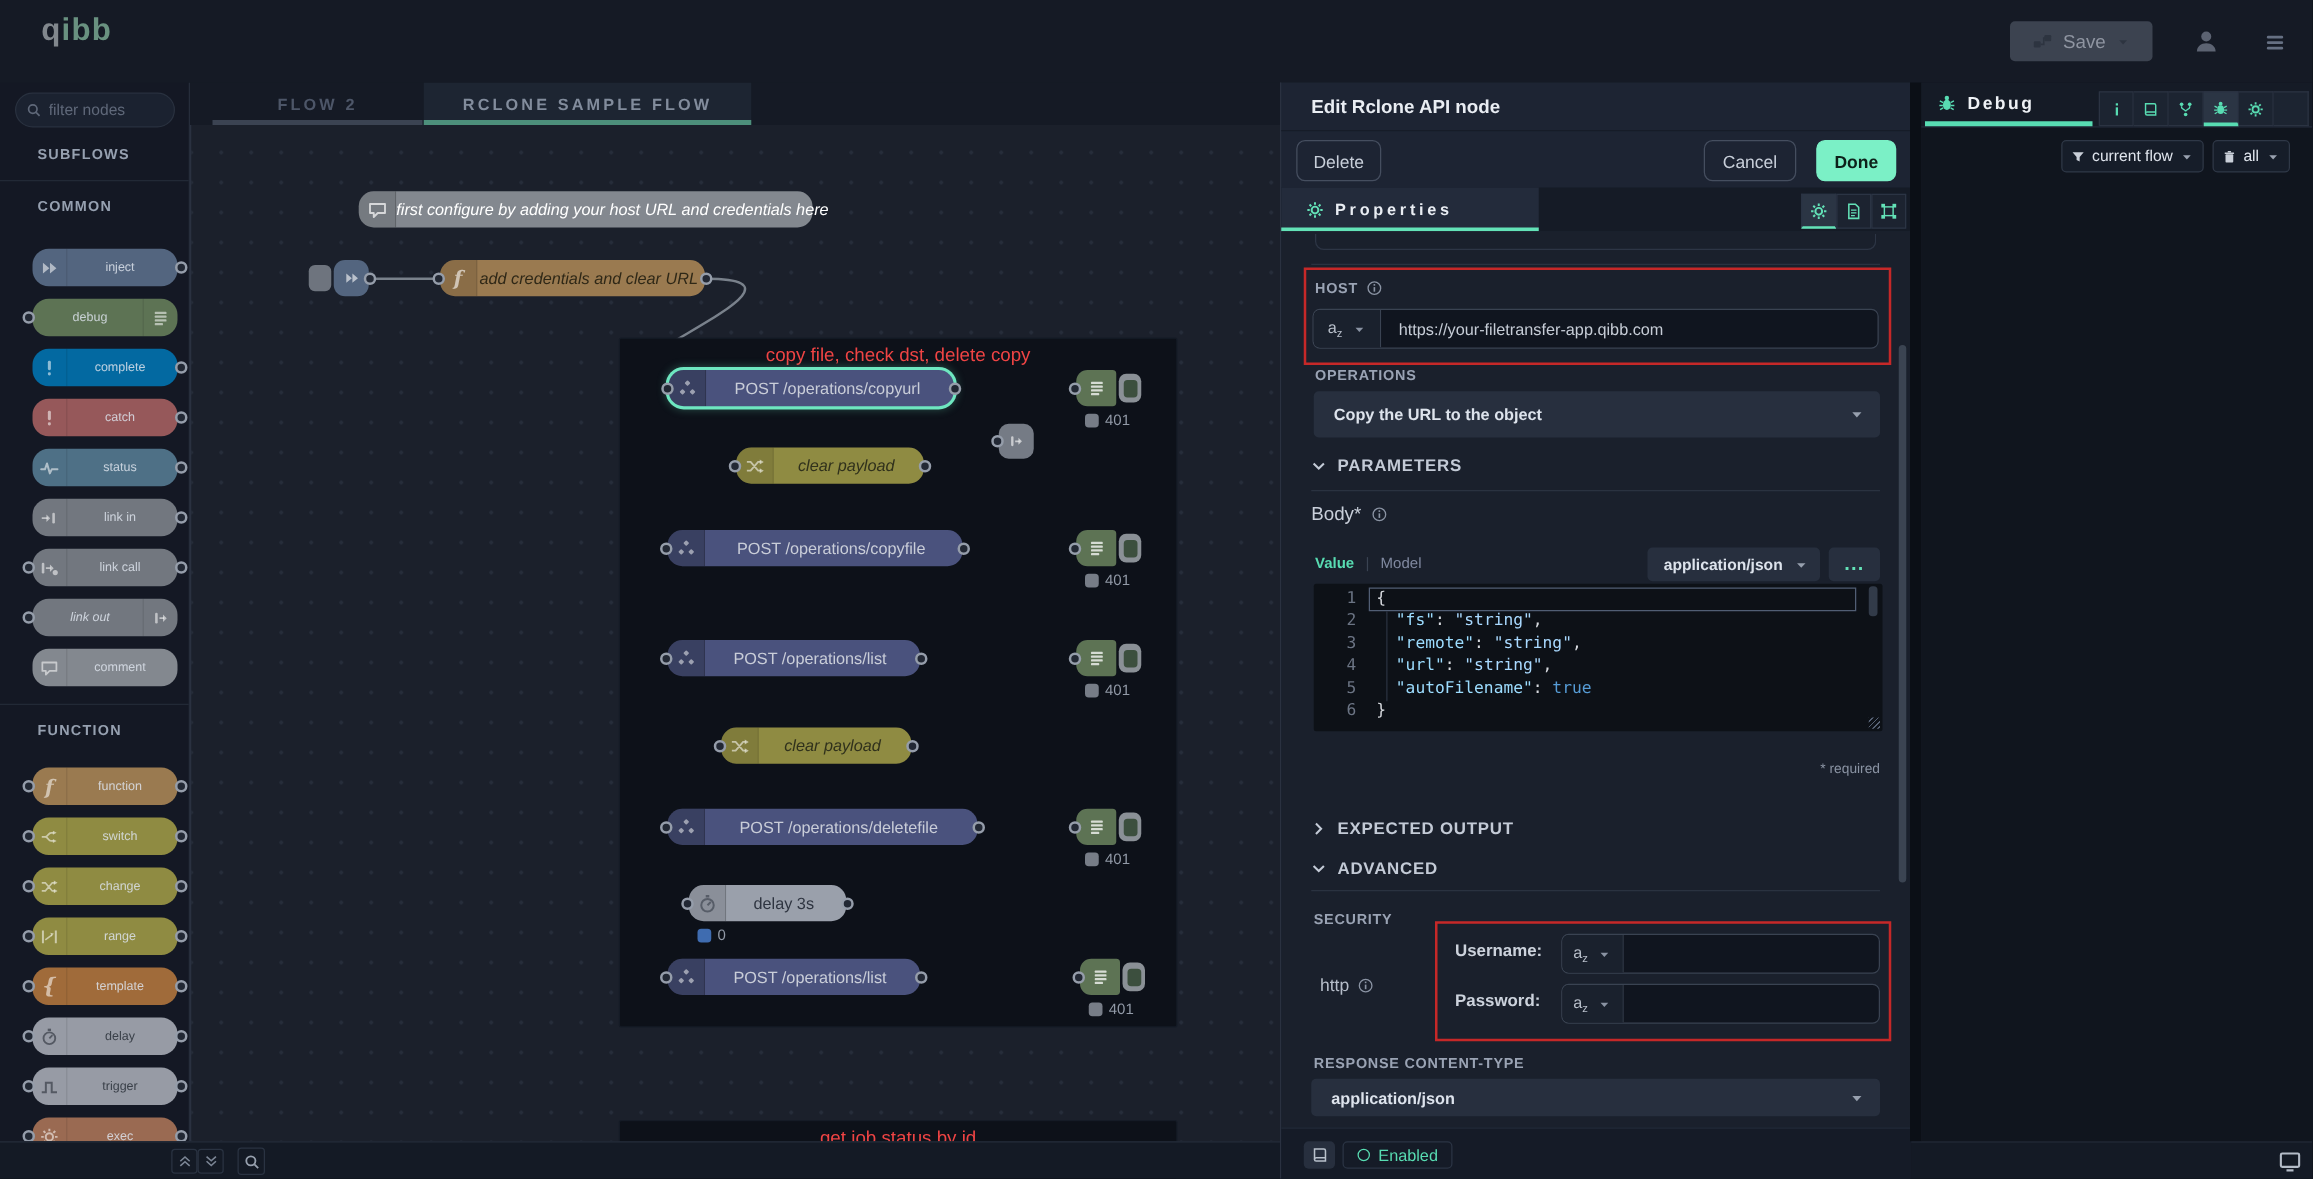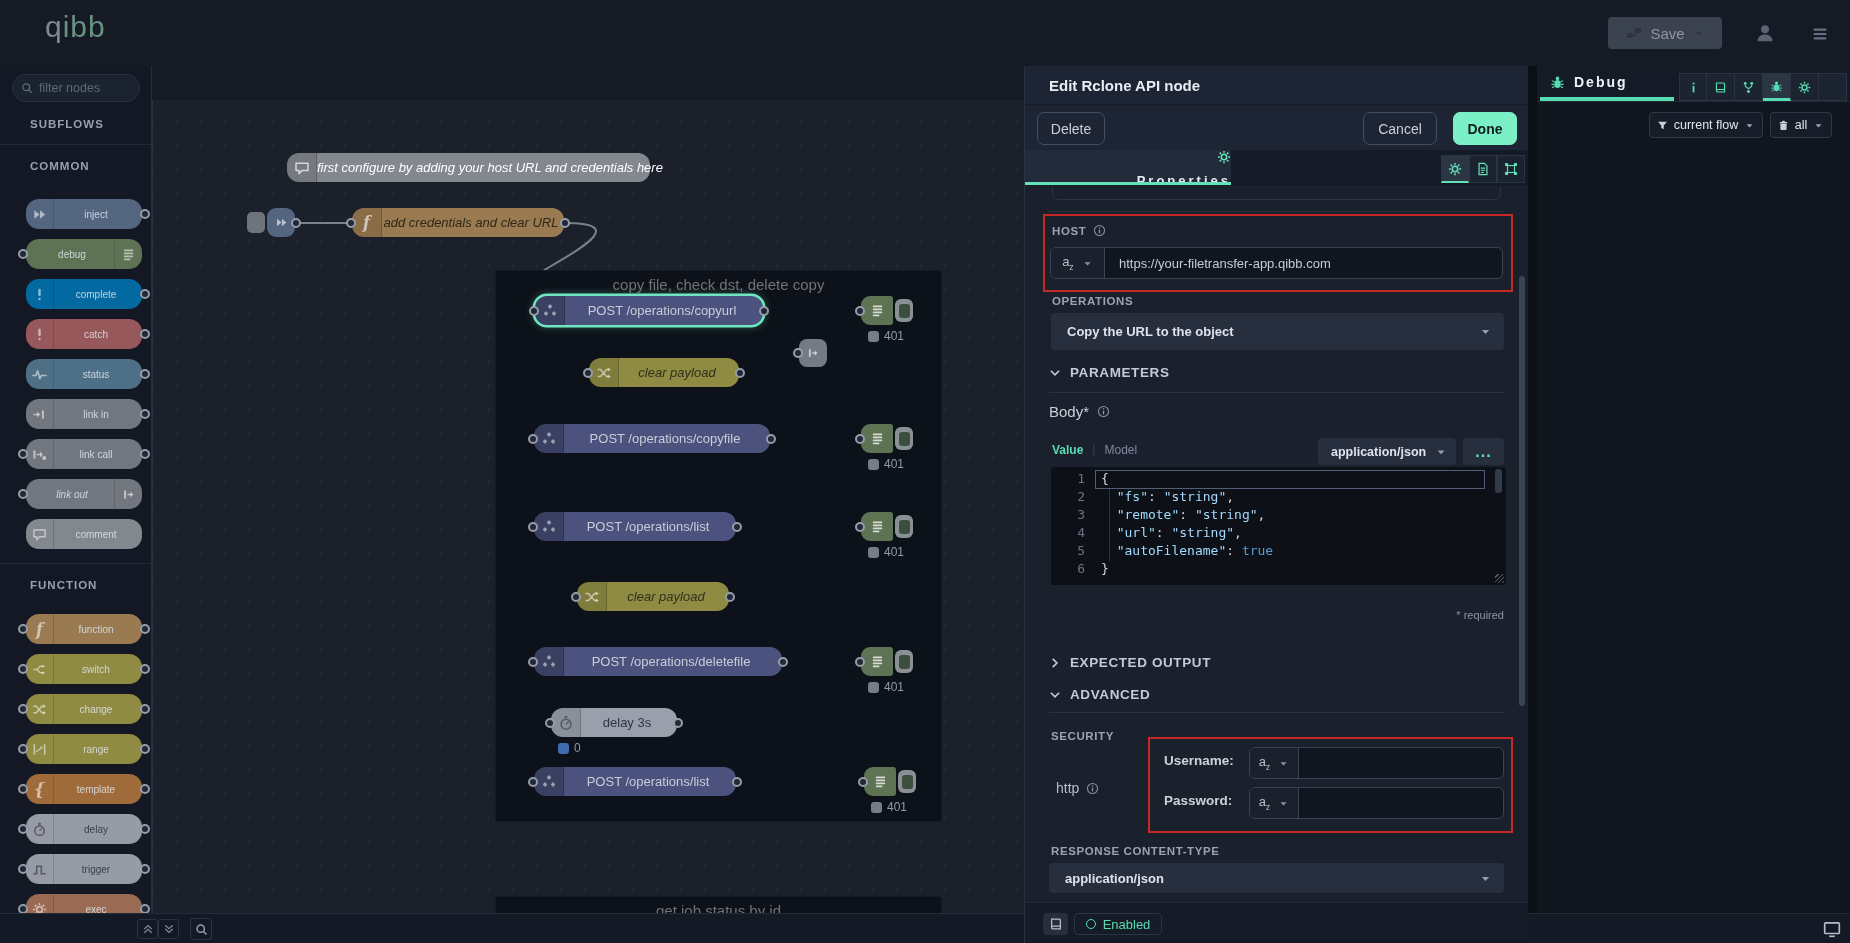--- a/index.html
+++ b/index.html
@@ -10,36 +10,36 @@
 
   
   #canvas { position:absolute; inset:0; z-index:0; }
   #grid { position:absolute; left:152px; top:100px; width:1698px; height:813px; background:#1b202b;
           background-image:radial-gradient(circle,#262d3a 1.3px, transparent 1.5px); background-size:24px 24px; background-position:12px 10px;
           border-left:1px solid #2a3140;}
   #wires { position:absolute; left:0; top:0; z-index:1; pointer-events:none; }
   #cnodes { position:absolute; left:0; top:0; z-index:2; width:100%; height:100%; pointer-events:none; }
   #cnodes > * { pointer-events:auto; }
   .flow-group { position:absolute; background:#0d1119; border:1px solid #151b26; border-radius:2px; }
-  .flow-group .glabel { position:absolute; top:5px; left:0; width:100%; text-align:center; color:#737373; font-size:15px; }
+  .flow-group .glabel { position:absolute; top:5px; left:0; width:100%; text-align:center; color:#ef4444; font-size:15px; }
   .fnode { position:absolute; height:29px; border-radius:12px; display:flex; align-items:center; }
   .fnode .isec { position:absolute; top:0; bottom:0; width:30px; display:flex; align-items:center; justify-content:center; }
   .fnode .isec.left { left:0; border-radius:12px 0 0 12px; border-right:1px solid rgba(0,0,0,0.18); }
   .fnode .nlabel { position:absolute; left:30px; right:4px; text-align:center; font-size:13px; white-space:nowrap; }
   .fnode.selected { box-shadow:0 0 0 2.5px #6ee7c0, 0 0 8px 2px rgba(110,231,192,0.35); }
   .port { position:absolute; width:10px; height:10px; border-radius:50%; background:#222834; border:2px solid #959daa; transform:translate(-50%,-50%); z-index:3; }
   .nstatus { position:absolute; display:flex; align-items:center; gap:5px; font-size:12px; color:#929aa7; }
   .nstatus .sq { width:11px; height:11px; border-radius:3px; }
   .icon { display:inline-flex; align-items:center; justify-content:center; }
   .icon svg { display:block; }
   .fx { font-family:"DejaVu Serif",serif; font-style:italic; font-weight:bold; font-size:16px; }
 
   
   #header { position:absolute; left:0; top:0; width:1850px; height:66px; background:#151a25; z-index:4; }
-  #logo { position:absolute; left:33px; top:10px; font-size:30px; font-weight:normal; letter-spacing:1px;margin-left:12px; }
+  #logo { position:absolute; left:33px; top:10px; font-size:25px; font-weight:bold; letter-spacing:1px; }
   #logo .lq { color:#81878d; } #logo .lrest { color:#699180; }
   #save-btn { position:absolute; left:1608px; top:17px; width:114px; height:32px; background:#3c4350; border-radius:4px;
               display:flex; align-items:center; justify-content:center; gap:8px; color:#8f95a1; font-size:15px; }
   #save-btn .icon { color:#2d3440; }
   .hicon { color:#5c6372; }
 
   
   #palette { position:absolute; left:0; top:66px; width:152px; height:847px; background:#141824; border-right:1px solid #262d3b; z-index:3; overflow:hidden; }
   #psearch { position:absolute; left:12px; top:8px; width:128px; height:28px; background:#1b2230; border:1px solid #29313f; border-radius:14px;
              display:flex; align-items:center; padding:0 8px; gap:6px; }
@@ -60,21 +60,21 @@
           font-size:13px; font-weight:bold; letter-spacing:2.5px; cursor:pointer; }
   .ftab .tab-underline { position:absolute; left:0; bottom:0; width:100%; height:4px; }
 
   
   #editpanel { position:absolute; left:1024px; top:66px; width:504px; height:877px; background:#1d2433; z-index:5; border-left:1px solid #2a3140; }
   .ep-title { position:absolute; left:24px; top:11px; color:#e9edf3; font-size:15px; font-weight:bold; }
   .btn { position:absolute; display:flex; align-items:center; justify-content:center; border:1px solid #454e5f; border-radius:7px;
          color:#c8cfda; font-size:14px; background:transparent; cursor:pointer; }
   .btn-done { background:#7bf0c6; border-color:#7bf0c6; color:#0d211a; font-weight:bold; }
   #ep-tabs { position:absolute; left:0; top:84px; width:504px; height:35px; background:#151b26; }
-  #prop-tab { position:absolute; left:0; top:0; width:206px; height:35px; background:#232b3b; display:flex; align-items:flex-end; gap:9px; padding-left:20px;flex-direction:column; }
+  #prop-tab { position:absolute; left:0; top:0; width:206px; height:35px; background:#232b3b; display:flex; align-items:center; gap:9px; padding-left:20px; }
   #prop-tab .ptlabel { color:#e9edf3; font-size:13px; font-weight:bold; letter-spacing:3px; }
   #prop-underline { position:absolute; left:0; top:32px; width:206px; height:3px; background:#63e2b7; }
   .ep-iconcell { position:absolute; top:5px; width:28px; height:28px; background:#1c2330; border:1px solid #2b3444; display:flex; align-items:center; justify-content:center; color:#63e2b7; }
   .ep-iconcell.active { background:#2b3544; border-bottom:2px solid #63e2b7; }
   #ep-content { position:absolute; left:0; top:119px; width:504px; height:717px; background:#1a202c; overflow:hidden; }
   .seclabel { position:absolute; color:#9aa3b4; font-size:11.5px; font-weight:bold; letter-spacing:0.6px; display:flex; align-items:center; gap:7px; }
   .bighdr { position:absolute; color:#c3cad6; font-size:13.5px; font-weight:bold; letter-spacing:0.6px; display:flex; align-items:center; gap:9px; }
   .divline { position:absolute; border-top:1px solid #2a3240; }
   .redbox { position:absolute; border:2px solid #c62828; }
   .inputgrp { position:absolute; height:32px; background:#10151f; border:1px solid #3a4352; border-radius:6px; display:flex; align-items:center; }
@@ -406,20 +406,30 @@
         <div class="port" style="left: 783px; top: 662px;"></div>
         <div class="port" style="left: 860px; top: 662px;"></div>
         <div class="port" style="left: 550px; top: 723px;"></div>
         <div class="port" style="left: 678px; top: 723px;"></div>
         <div class="port" style="left: 533px; top: 782px;"></div>
         <div class="port" style="left: 737px; top: 782px;"></div>
         <div class="port" style="left: 863px; top: 782px;"></div>
       </div>
   </div>
 
+  <div id="tabbar">
+      <div class="ftab" style="left: 18px; width: 168px; color: rgb(77, 86, 104);">
+        <span>FLOW 2</span>
+        <div class="tab-underline" style="background: rgb(59, 67, 82);"></div>
+      </div>
+      <div class="ftab" style="left: 187px; width: 262px; background: rgb(29, 37, 50); color: rgb(130, 140, 156);">
+        <span>RCLONE SAMPLE FLOW</span>
+        <div class="tab-underline" style="background: rgb(77, 143, 123);"></div>
+      </div>
+    </div>
 
   <div id="header">
     <div id="logo">
       <span class="lq">q</span><span class="lrest">ibb</span>
     </div>
     <div id="save-btn">
       <span class="icon" style="width:16px;height:16px">
           <svg viewBox="0 0 16 16" width="100%" height="100%">
             <rect x="1" y="8" width="5.5" height="5" rx="1" fill="currentColor"></rect>
             <rect x="9.5" y="3" width="5.5" height="5" rx="1" fill="currentColor"></rect>

